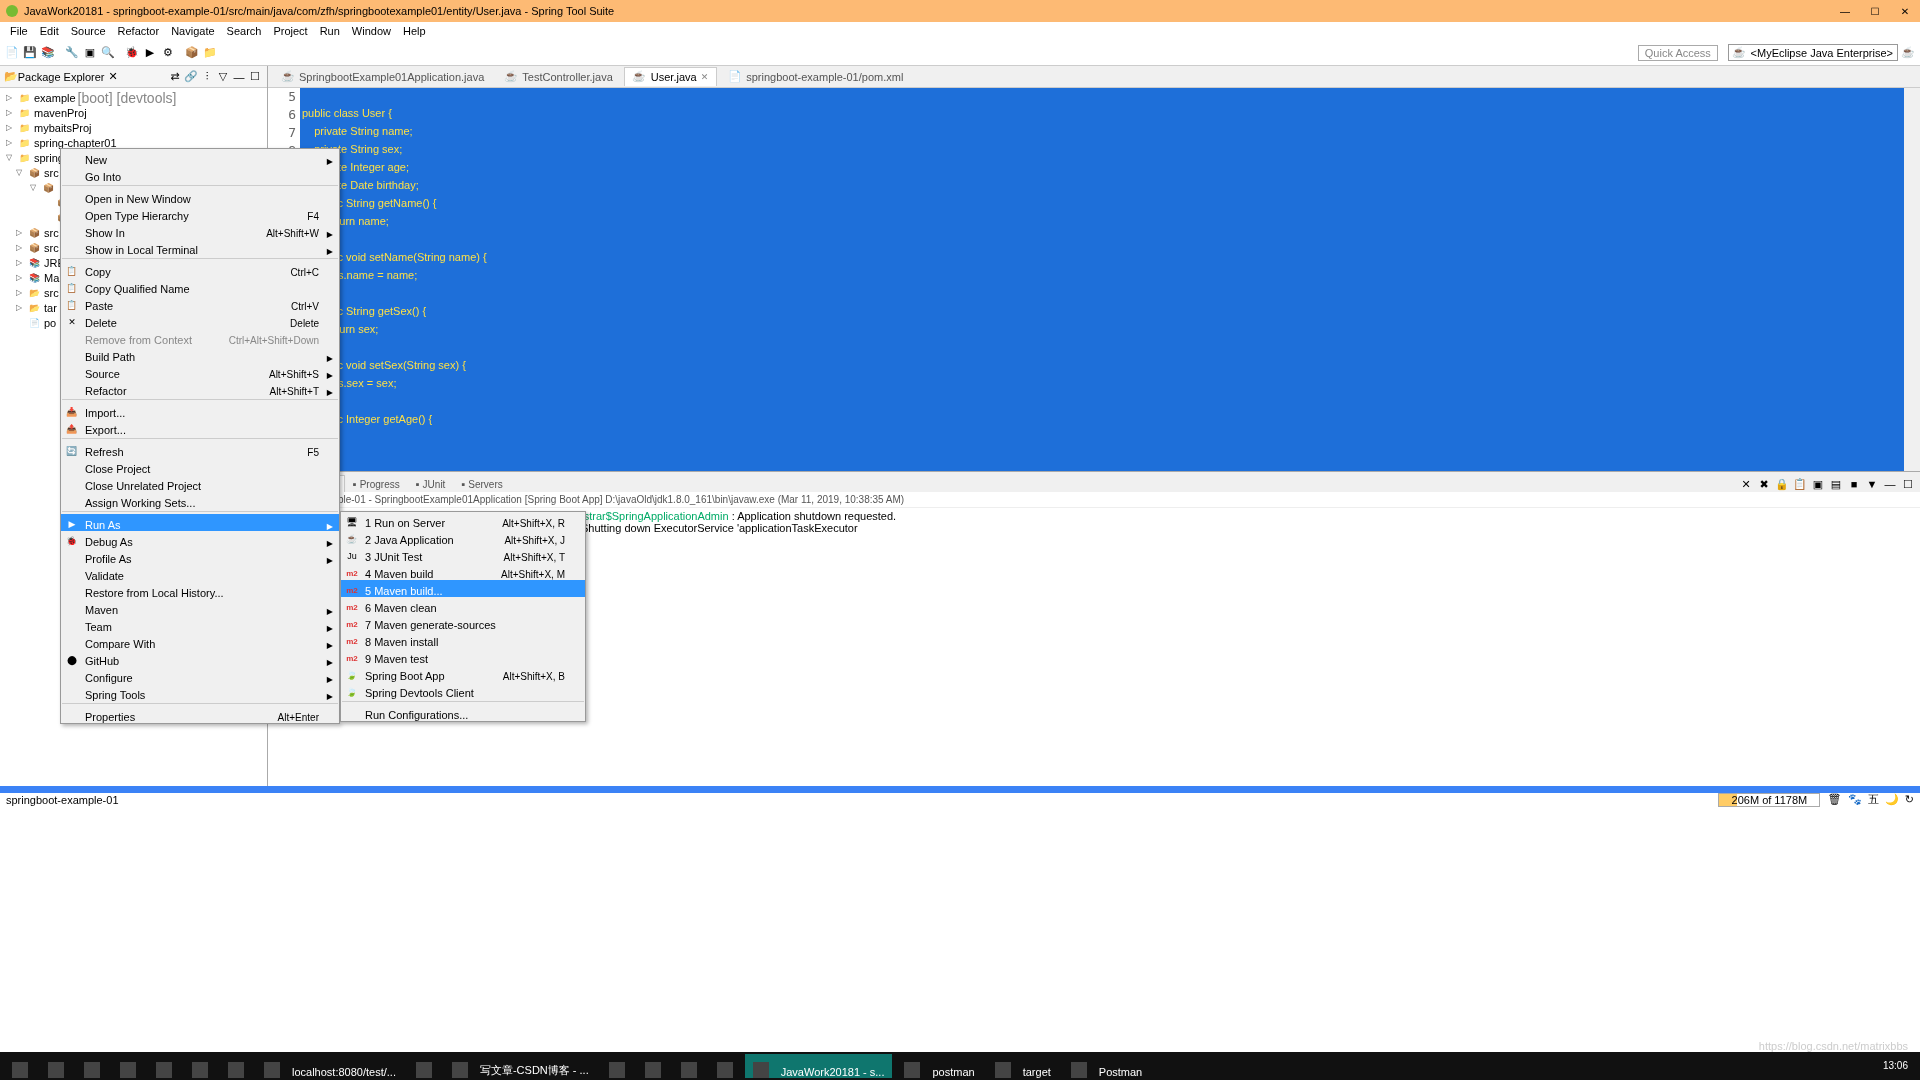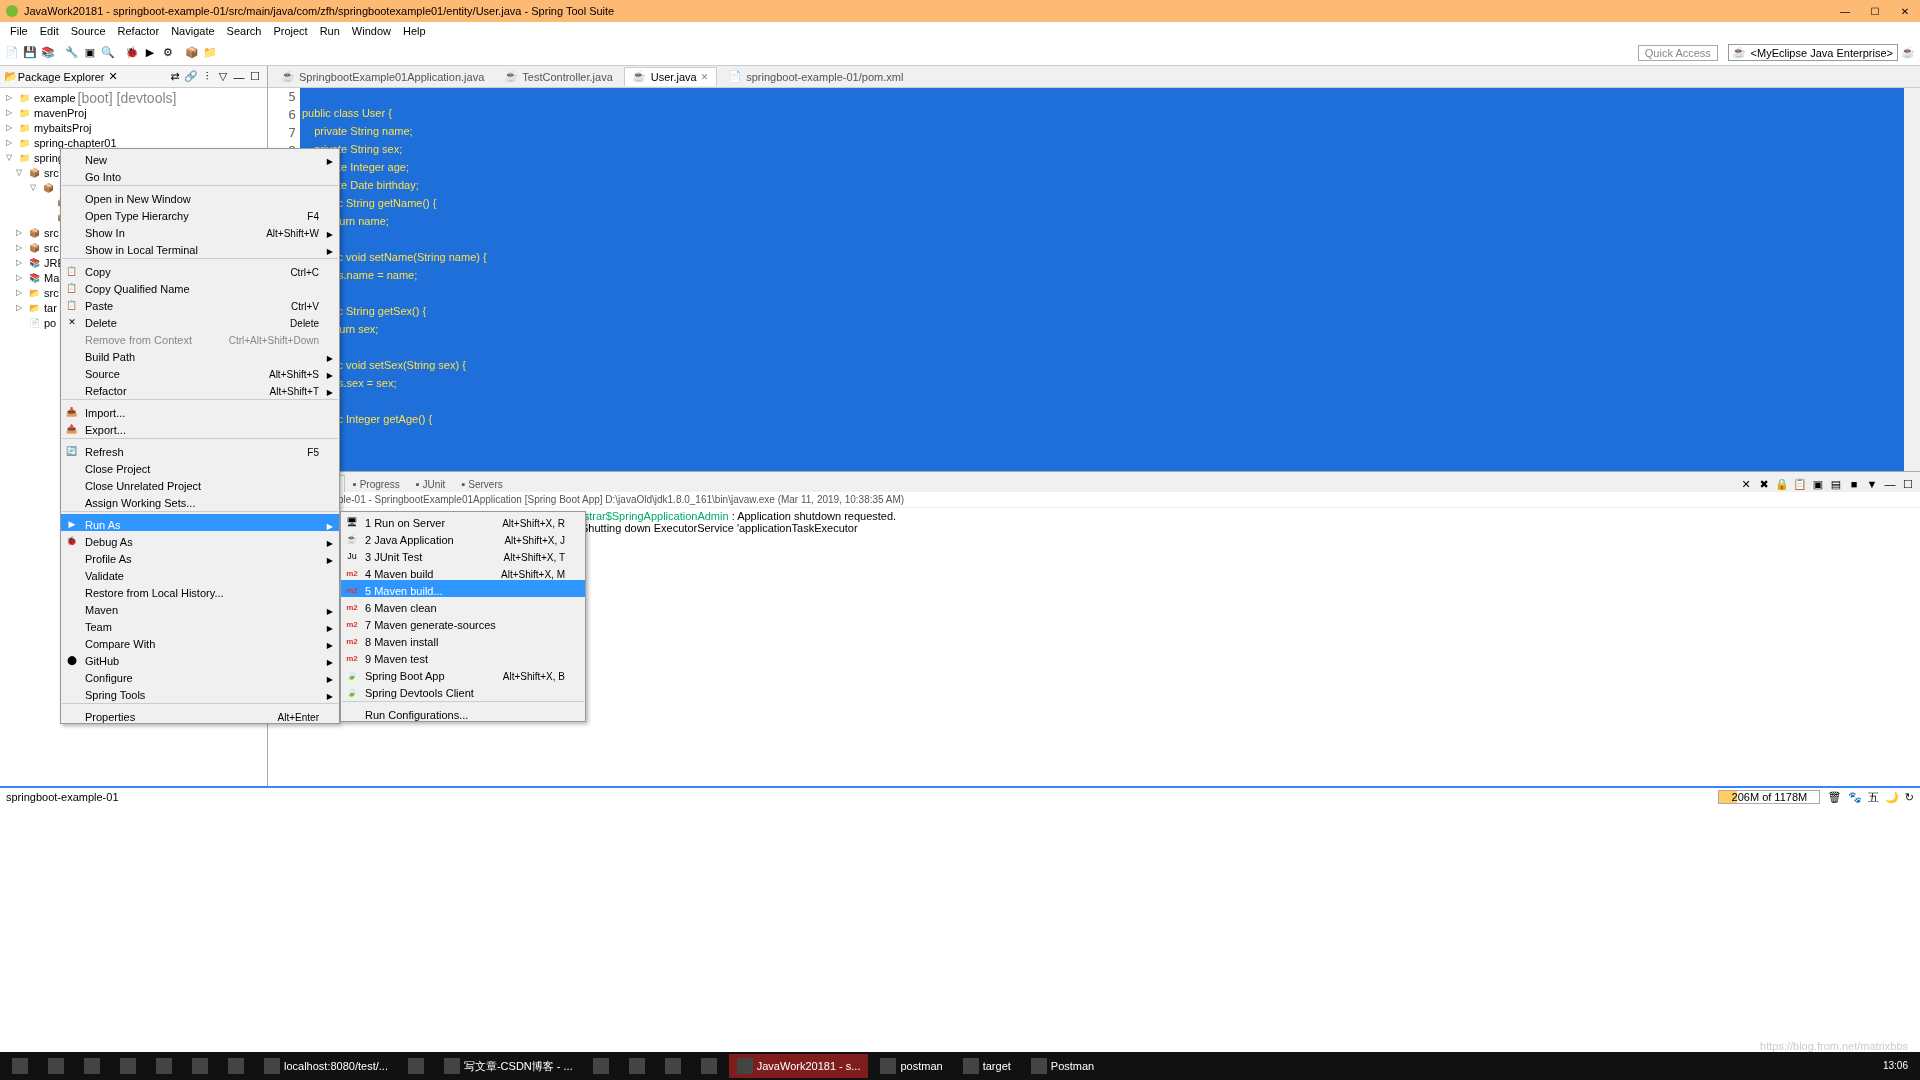--- a/index.html
+++ b/index.html
@@ -50,29 +50,29 @@
 .ctx1{left:60px;top:148px;width:280px}
 .ctx2{left:340px;top:511px;width:246px}
 .console-area{height:315px;border-top:1px solid #aaa;display:flex;flex-direction:column}
 .console-tabs{height:20px;display:flex;align-items:flex-end;background:#f0f0f0;padding-left:4px}
 .ctab{padding:2px 8px;display:flex;align-items:center;gap:3px;color:#555;font-size:10px}
 .ctab.active{background:#fff;border:1px solid #ccc;border-bottom:none}
 .console-tools{margin-left:auto;display:flex;gap:2px;padding-right:4px}
 .console-header{padding:2px 6px;font-size:10px;color:#555;border-bottom:1px solid #eee}
 .console-body{flex:1;padding:2px 6px;font-family:Consolas,monospace;font-size:12px;overflow:hidden;white-space:pre}
 .c-ts{color:#000}.c-info{color:#0a0}.c-pid{color:#c0008b}.c-th{color:#000}.c-cl{color:#0a6}.c-msg{color:#000}
-.status{height:20px;border-top:2px solid #3b82f6;display:flex;align-items:center;padding:0 6px;font-size:10px}
+.status{height:20px;border-top:7px solid #3b82f6;display:flex;align-items:center;padding:0 6px;font-size:10px}
 .status .mid{margin-left:auto;display:flex;align-items:center;gap:6px}
 .heap{width:102px;height:14px;border:1px solid #aaa;position:relative;font-size:9px;display:flex;align-items:center;justify-content:center}
 .heap::before{content:"";position:absolute;left:0;top:0;height:100%;width:18%;background:#fc6}
 .heap span{position:relative;z-index:1}
 .watermark{position:absolute;right:12px;bottom:28px;color:#ccc;font-size:11px}
 .taskbar{position:absolute;left:0;bottom:0;right:0;height:28px;background:#111;display:flex;align-items:center;padding:0 4px;gap:4px}
-.task{height:24px;padding:0 8px;display:flex;align-items:center;gap:4px;color:#fff;font-size:10px}
-.task.active{background:#7f1d1d}
+.task{height:24px;padding:0 8px;display:flex;align-items:flex-end;gap:12px;color:#fff;font-size:10px}
+.task.active{background:#0f766e}
 .task .ticon{width:16px;height:16px;background:#444}
 .clock{margin-left:auto;color:#fff;font-size:10px;padding:0 8px;text-align:center;line-height:12px}
 .sm-ico{width:14px;height:14px;display:inline-block}
 svg{display:block}
 </style>
 </head>
 <body>
 
 <div class="titlebar">
   <span class="icon">
@@ -508,21 +508,21 @@
     <div class="menu-item">
       <span class="micon">🍃</span>
       <span>Spring Devtools Client</span>
     </div>
     <div class="menu-sep"></div>
     <div class="menu-item">
       <span>Run Configurations...</span>
     </div>
   </div>
 
-<div class="watermark">https://blog.from.net/matrixbbs</div>
+<div class="watermark">https://blog.csdn.net/matrixbbs</div>
 
 <div class="taskbar" id="taskbar">
 <div class="task">
       <span class="ticon"></span>
     </div>
     <div class="task">
       <span class="ticon"></span>
     </div>
     <div class="task">
       <span class="ticon"></span>

